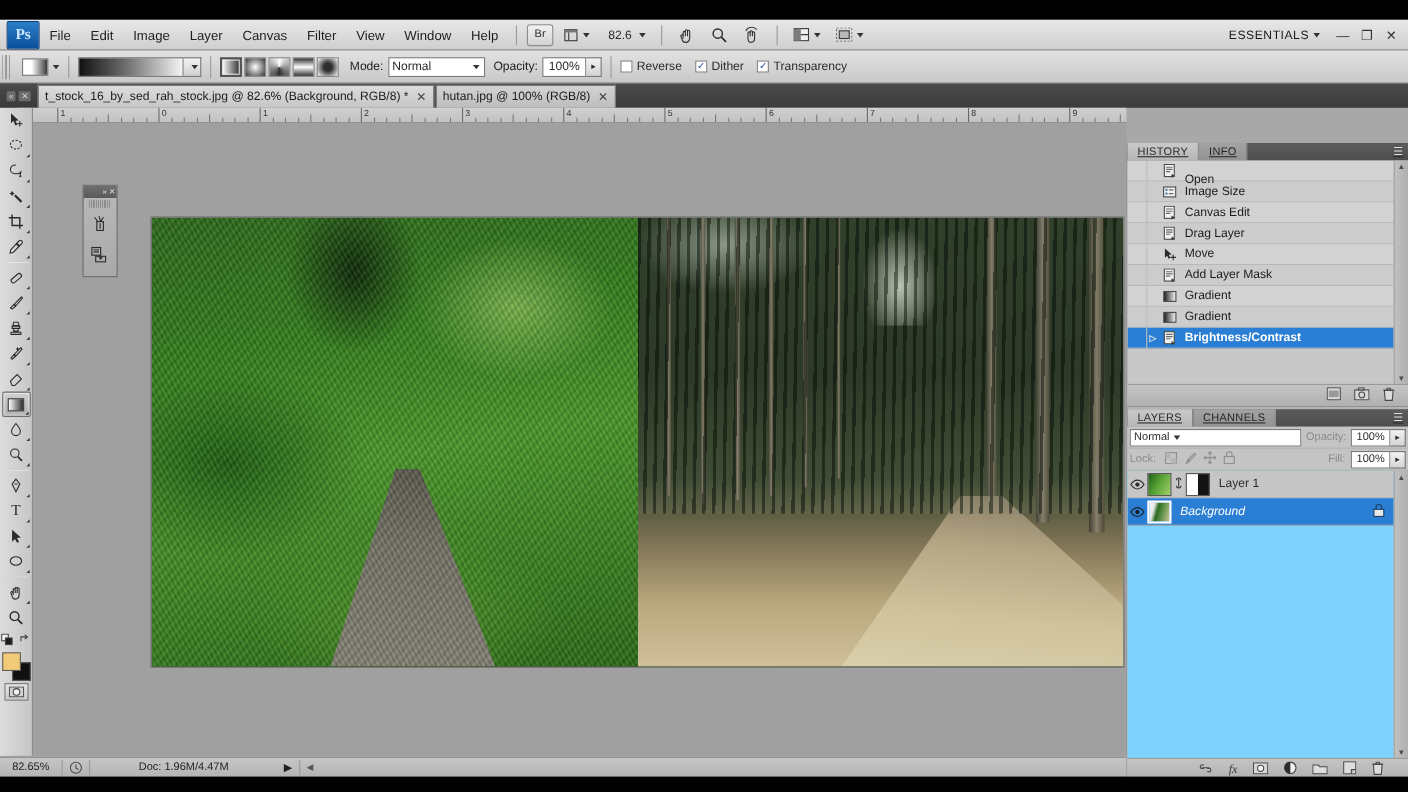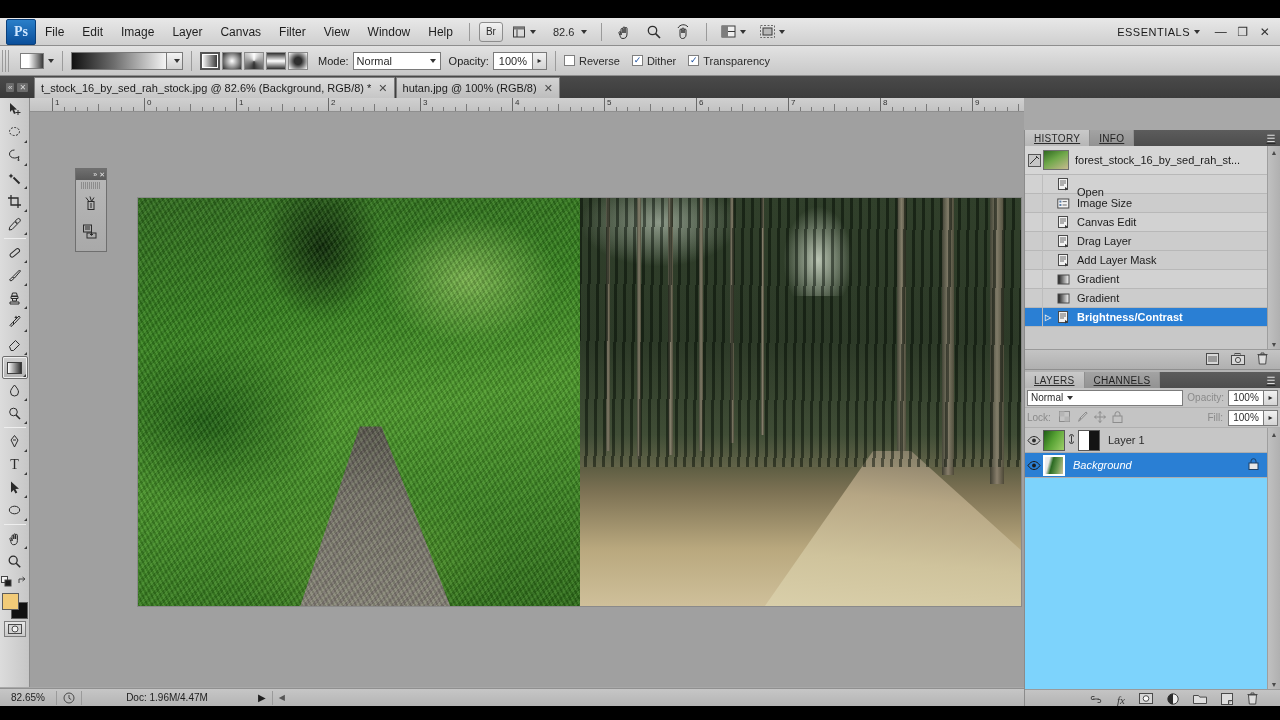--- a/index.html
+++ b/index.html
@@ -673,30 +673,20 @@
 
   <div class="dock">
 
     <div class="panel-tabs">
       <div class="ptab">HISTORY</div>
       <div class="ptab inact">INFO</div>
       <div class="pmenu">☰</div>
     </div>
     <div class="panel-body" style="position:relative;height:224px;">
       <div style="position:absolute;left:0;top:0;right:13px;bottom:20px;overflow:hidden;">
-        <div class="hist-row" style="height:29px;background:#d6d6d6;">
-          <div class="hbox" style="display:flex;align-items:center;justify-content:center;border-right:none;">
-            <svg width="13" height="13" viewBox="0 0 13 13">
-                <rect x="0.5" y="0.5" width="12" height="12" fill="#c6c6c6" stroke="#555"></rect>
-                <path d="M2 10L9 3M8 2l3 3" stroke="#333" fill="none"></path>
-              </svg>
-          </div>
-          <div class="hthumb"></div>
-          <span>forest_stock_16_by_sed_rah_st...</span>
-        </div>
         <div id="histList">
             <div class="hist-row">
               <div class="hbox"></div>
               <div class="harrow"></div>
               <div class="hicon">
                 <svg width="13" height="13" viewBox="0 0 13 13">
                   <rect x="1.5" y="0.5" width="9" height="11" fill="#f2f2f2" stroke="#4a4a4a"></rect>
                   <line x1="3" y1="3" x2="9" y2="3" stroke="#6a6a6a"></line>
                   <line x1="3" y1="5" x2="9" y2="5" stroke="#6a6a6a"></line>
                   <line x1="3" y1="7" x2="7" y2="7" stroke="#6a6a6a"></line>
@@ -739,20 +729,31 @@
               <div class="hicon">
                 <svg width="13" height="13" viewBox="0 0 13 13">
                   <rect x="1.5" y="0.5" width="9" height="11" fill="#f2f2f2" stroke="#4a4a4a"></rect>
                   <line x1="3" y1="3" x2="9" y2="3" stroke="#6a6a6a"></line>
                   <line x1="3" y1="5" x2="9" y2="5" stroke="#6a6a6a"></line>
                   <line x1="3" y1="7" x2="7" y2="7" stroke="#6a6a6a"></line>
                   <path d="M8 9l3 1.8-3 1.8z" fill="#3a3a3a"></path>
                 </svg>
               </div>
               <span style="margin-left: 4px;">Drag Layer</span>
+            </div>
+            <div class="hist-row">
+              <div class="hbox"></div>
+              <div class="harrow"></div>
+              <div class="hicon">
+                <svg width="13" height="13" viewBox="0 0 13 13">
+                  <path d="M2 0.8v8.6l2-2 1.4 2.8 1.5-.7L5.5 6.6l2.8-.2z" fill="#2b2b2b"></path>
+                  <path d="M9.5 6.5v5M7 9h5" stroke="#2b2b2b"></path>
+                </svg>
+              </div>
+              <span style="margin-left: 4px;">Move</span>
             </div>
             <div class="hist-row alt">
               <div class="hbox"></div>
               <div class="harrow"></div>
               <div class="hicon">
                 <svg width="13" height="13" viewBox="0 0 13 13">
                   <rect x="1.5" y="0.5" width="9" height="11" fill="#f2f2f2" stroke="#4a4a4a"></rect>
                   <line x1="3" y1="3" x2="9" y2="3" stroke="#6a6a6a"></line>
                   <line x1="3" y1="5" x2="9" y2="5" stroke="#6a6a6a"></line>
                   <line x1="3" y1="7" x2="7" y2="7" stroke="#6a6a6a"></line>

